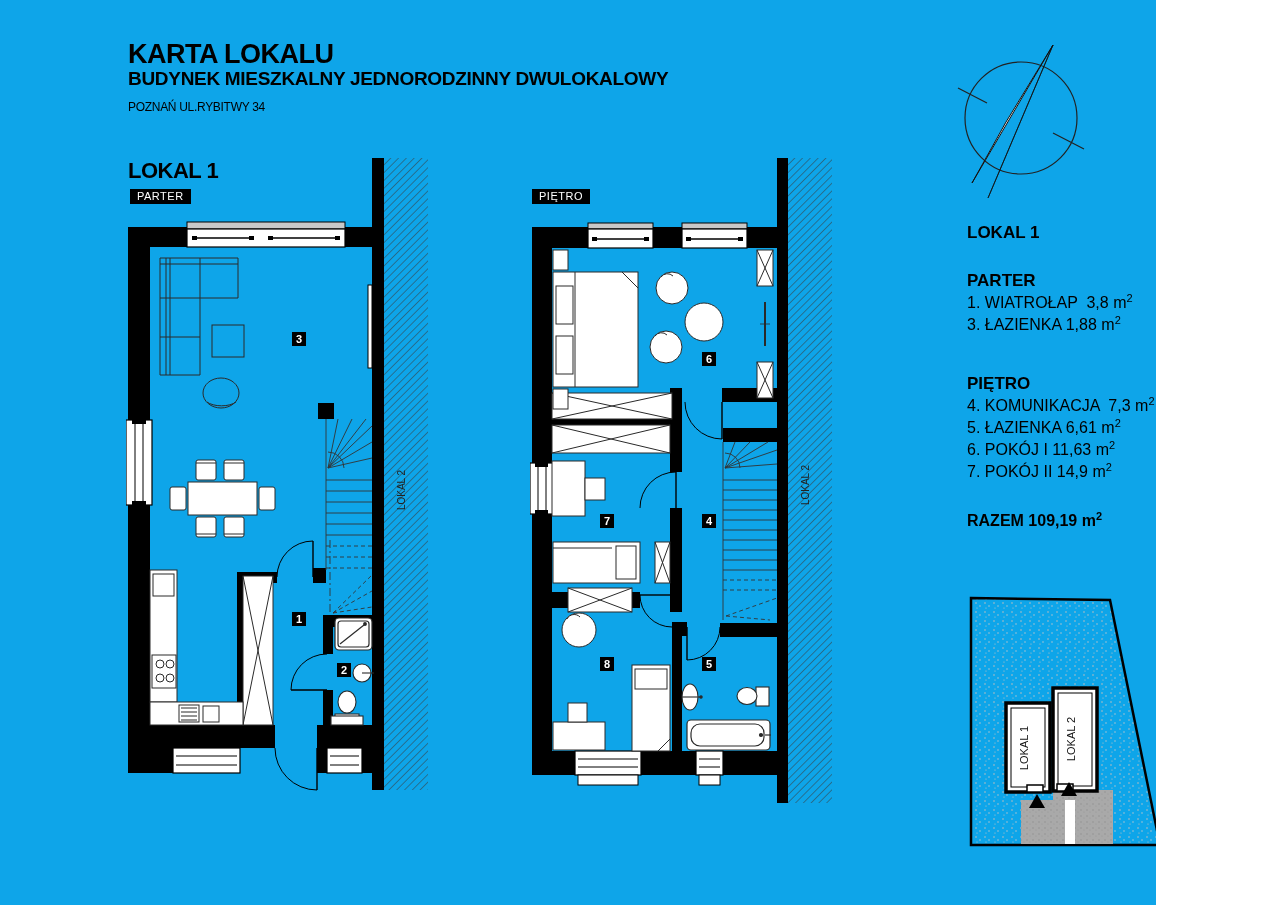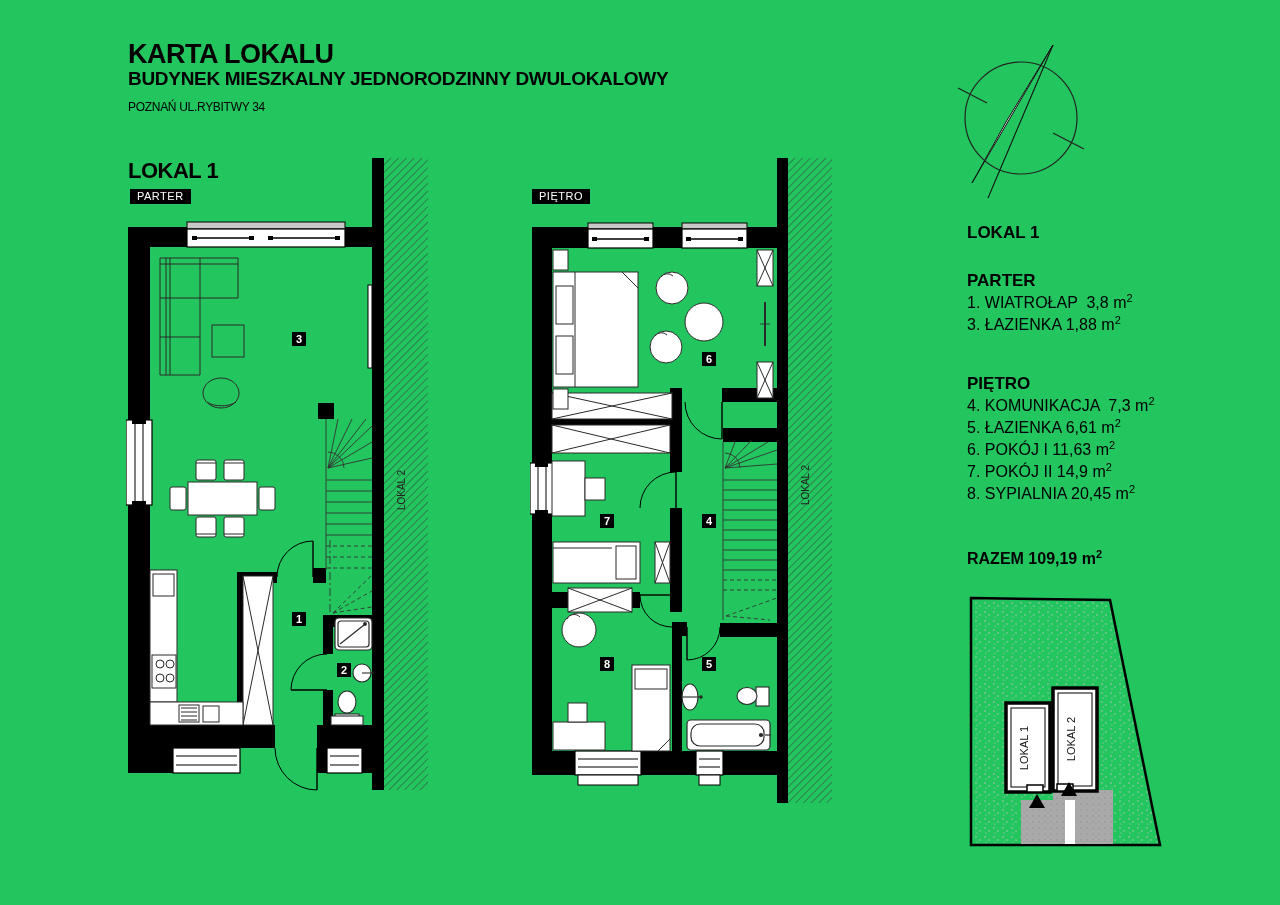--- a/index.html
+++ b/index.html
@@ -1,34 +1,34 @@
 <!DOCTYPE html>
 <html><head>
 <meta charset="utf-8">
 <style>
   html,body{margin:0;padding:0;background:#fff;}
-  #page{position:relative;width:1280px;height:905px;background:#22c55e;overflow:hidden;
+  #page{position:relative;width:1156px;height:905px;background:#0ea5e9;overflow:hidden;
         font-family:"Liberation Sans","DejaVu Sans",sans-serif;color:#000;}
   .abs{position:absolute;}
   
   .title{font-size:27px;font-weight:bold;letter-spacing:-0.5px;line-height:28px;}
   .subtitle{font-size:19px;font-weight:bold;letter-spacing:-0.3px;}
   .address{font-size:12px;font-weight:normal;margin-top:10px;letter-spacing:-0.3px;}
   
   .plan-heading{font-size:22px;font-weight:bold;letter-spacing:-0.5px;}
   .plan-badge{display:inline-block;background:#000;color:#fff;font-size:11px;
               padding:1px 7px 2px 7px;letter-spacing:0.5px;}
   
   .legend{width:300px;font-size:16px;line-height:22px;}
   .legend-unit{font-weight:bold;font-size:17px;}
   .legend-heading{font-weight:bold;font-size:17px;}
   .legend-item{white-space:pre;}
   .legend-total{font-weight:bold;font-size:16px;}
   sup{font-size:11px;line-height:0;}
-  .mt26{margin-top:26px;} .mt37{margin-top:37px;} .mt27{margin-top:43px;}
+  .mt26{margin-top:26px;} .mt37{margin-top:37px;} .mt27{margin-top:27px;}
   svg{display:block;}
 </style>
 </head>
 <body>
 
 <div id="page">
 
   <div class="abs" style="left:128px;top:40px;">
     <div class="title">KARTA LOKALU</div>
     <div class="subtitle">BUDYNEK MIESZKALNY JEDNORODZINNY DWULOKALOWY</div>
@@ -453,21 +453,20 @@
 
     <div class="legend-heading mt26">PARTER</div>
     <div class="legend-item"><span>1. WIATROŁAP  3,8 m</span><sup>2</sup></div>
     <div class="legend-item"><span>3. ŁAZIENKA 1,88 m</span><sup>2</sup></div>
 
     <div class="legend-heading mt37">PIĘTRO</div>
     <div class="legend-item"><span>4. KOMUNIKACJA  7,3 m</span><sup>2</sup></div>
     <div class="legend-item"><span>5. ŁAZIENKA 6,61 m</span><sup>2</sup></div>
     <div class="legend-item"><span>6. POKÓJ I 11,63 m</span><sup>2</sup></div>
     <div class="legend-item"><span>7. POKÓJ II 14,9 m</span><sup>2</sup></div>
-    <div class="legend-item"><span>8. SYPIALNIA 20,45 m</span><sup>2</sup></div>
 
     <div class="legend-total mt27"><span>RAZEM 109,19 m</span><sup>2</sup></div>
   </div>
 
   <svg class="abs" style="left:965px;top:592px;" width="205" height="262" viewBox="0 0 205 262">
     <defs>
       <pattern id="stipple" width="9" height="9" patternUnits="userSpaceOnUse">
         <circle cx="2" cy="2" r="0.8" fill="#bdbdbd"></circle>
         <circle cx="6" cy="5" r="0.7" fill="#c9c9c9"></circle>
         <circle cx="3" cy="7" r="0.6" fill="#c2c2c2"></circle>

